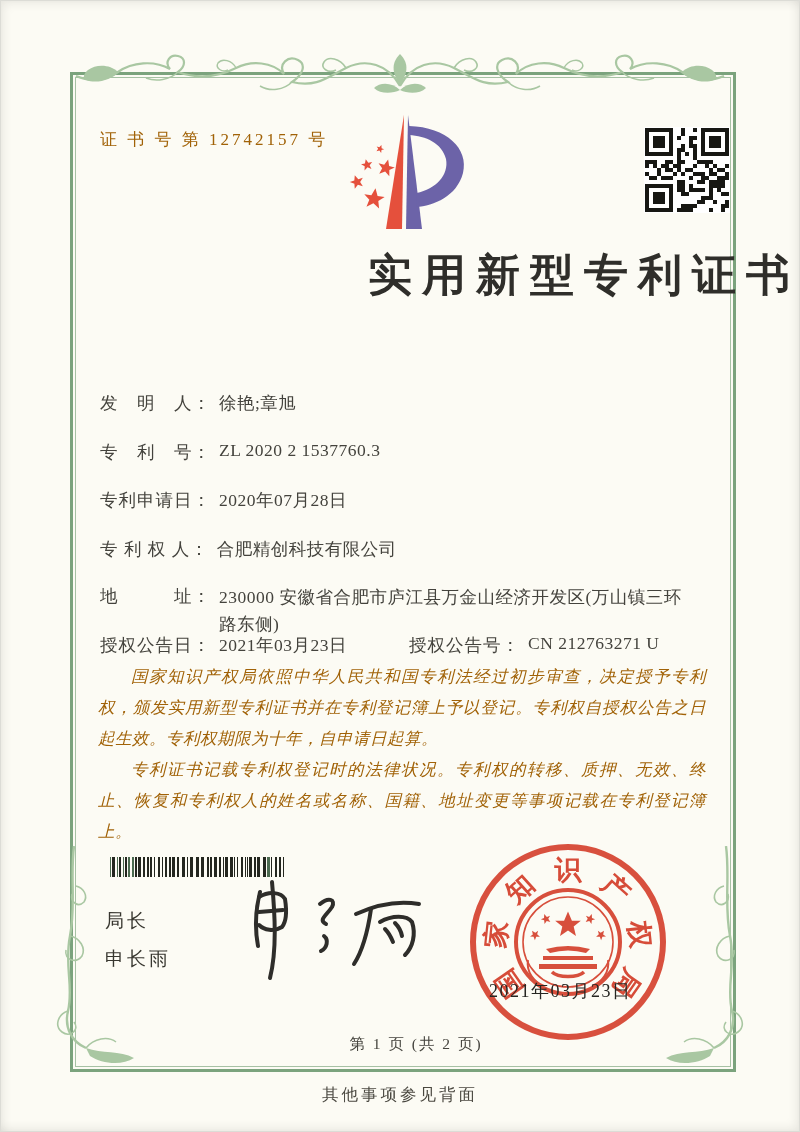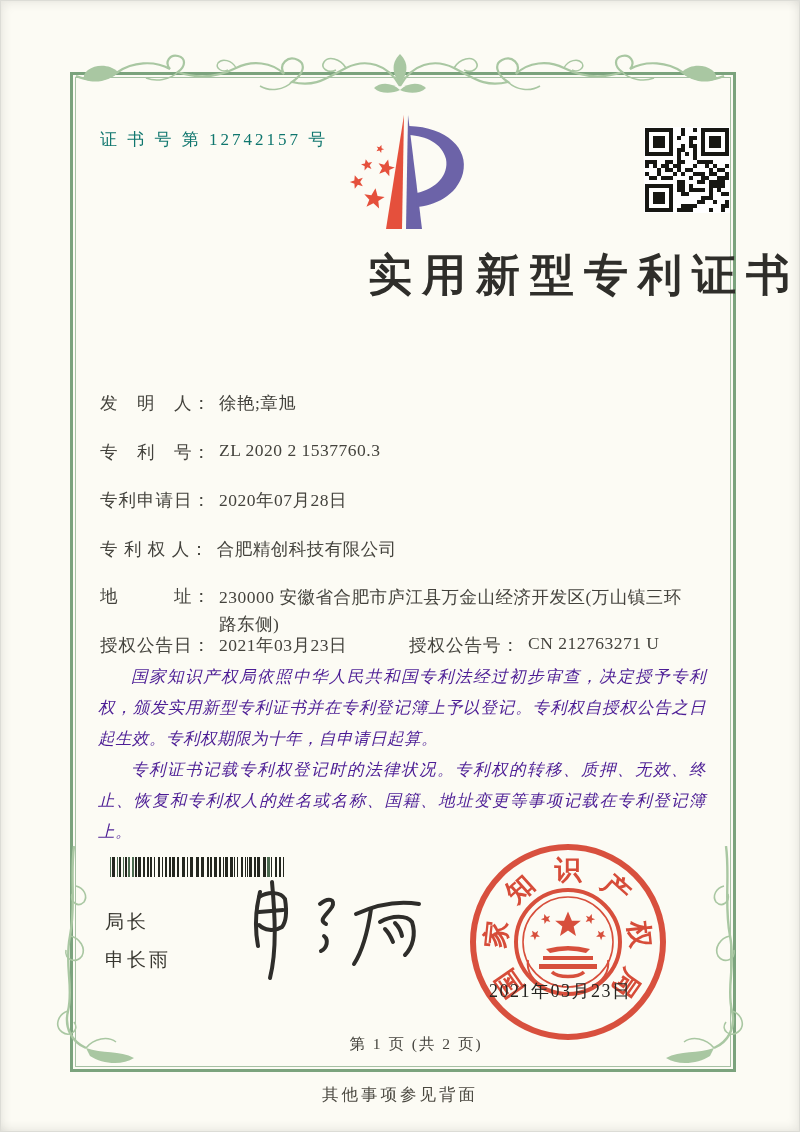--- a/index.html
+++ b/index.html
@@ -11,39 +11,39 @@
   }
   
   .frame{position:absolute;left:70px;top:72px;width:660px;height:994px;border:3px solid var(--border_green,#7ba37d);}
   .frame-inner{position:absolute;inset:2px;border:1px solid #a6c1a4;}
   
   svg.orn path{stroke:var(--ornament_green,#a9c7a2);}
   svg.orn .fill{fill:var(--ornament_green,#a9c7a2);stroke:none;}
   .orn{position:absolute;}
   .mirrorX{transform:scaleX(-1);}
   
-  .cert-no{position:absolute;left:100px;top:128px;font-size:17px;letter-spacing:3px;color:#0f766e;}
+  .cert-no{position:absolute;left:100px;top:128px;font-size:17px;letter-spacing:3px;color:#a16207;}
   .logo{position:absolute;left:328px;top:110px;}
   .qr{position:absolute;left:644px;top:127px;background:#fff;padding:1px;}
   .title{position:absolute;left:0;top:246px;width:800px;text-align:right;font-size:44px;letter-spacing:10px;font-weight:600;color:#2f2e2a;}
   
   .field-row{position:absolute;left:100px;display:flex;font-size:17.5px;color:#44433d;}
   .field-row .lbl{white-space:pre;letter-spacing:1px;flex:0 0 auto;}
   .field-row .val{margin-left:8px;letter-spacing:.5px;}
   .row1{top:343px}.row2{top:391px}.row3{top:440px}.row4{top:488px}.row5{top:537px}
   .row6{top:584px}.row6 .val{width:478px;line-height:1.55;}
   .row7{top:633px}
   .grant2{margin-left:62px;display:flex;justify-content:center;}
   
-  .paras{position:absolute;left:98px;top:661px;width:608px;font-style:italic;font-size:16.5px;line-height:31px;text-align:justify;color:#4c1d95;}
+  .paras{position:absolute;left:98px;top:661px;width:608px;font-style:italic;font-size:16.5px;line-height:31px;text-align:justify;color:#a16207;}
   .paras p{margin:0;text-indent:2em;letter-spacing:.5px;}
   
   .barcode{position:absolute;left:110px;top:857px;}
   
-  .signer{position:absolute;left:105px;top:903px;font-family:Liberation Serif, serif;font-size:19px;color:#37362f;letter-spacing:3px;line-height:38px;}
+  .signer{position:absolute;left:105px;top:903px;font-family:Liberation Mono, monospace;font-size:19px;color:#37362f;letter-spacing:3px;line-height:38px;}
   .signature{position:absolute;left:222px;top:870px;}
   .signature path{stroke:#2e2d2a;stroke-width:4;fill:none;stroke-linecap:round;stroke-linejoin:round;}
   
   .seal{position:absolute;left:470px;top:844px;width:196px;height:196px;}
   .seal-circle{position:absolute;inset:0;border:6px solid var(--seal_red,#d5432f);border-radius:50%;opacity:.93;}
   .seal-ring{position:absolute;inset:0;}
   .seal-ring span{position:absolute;left:calc(50% - 15px);top:calc(50% - 15px);width:30px;height:30px;line-height:30px;text-align:center;
     font-size:27px;font-weight:bold;color:var(--seal_red,#d5432f);opacity:.95;}
   .seal-emblem{position:absolute;left:38px;top:38px;opacity:.93;}
   .seal-emblem path,.seal-emblem circle,.seal-emblem rect,.seal-emblem use{stroke:var(--seal_red,#d5432f);}

